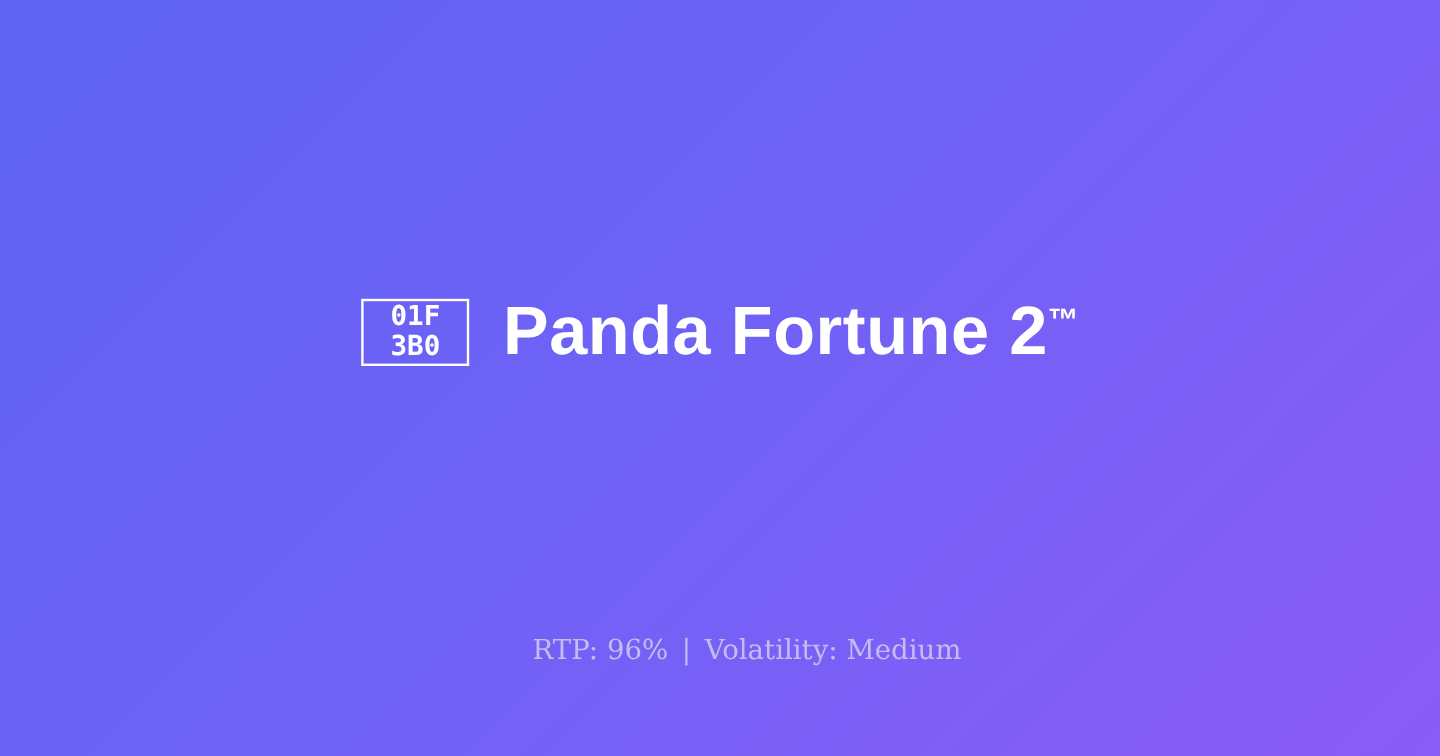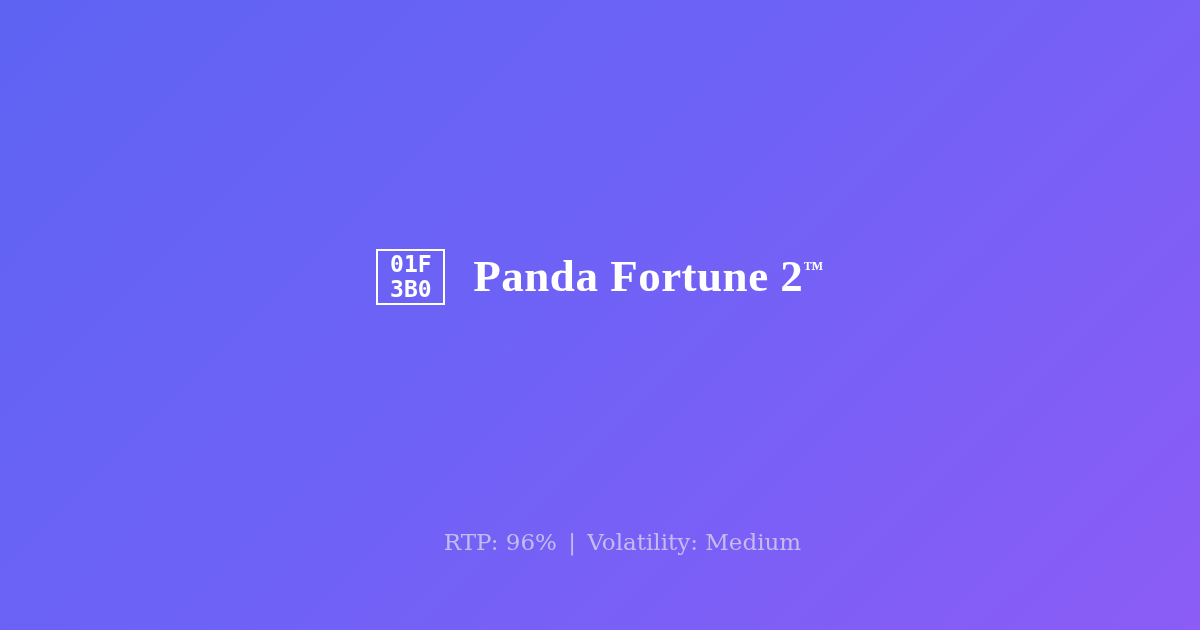--- a/index.html
+++ b/index.html
@@ -41,39 +41,39 @@
     gap: 28px;
     white-space: nowrap;
   }
 
   
   .tofu {
     display: inline-flex;
     flex-direction: column;
     align-items: center;
     justify-content: center;
-    width: 69px;
+    width: 90px;
     height: 56px;
     border: 2px solid #ffffff;
     font-family: "DejaVu Sans Mono", "Liberation Mono", monospace;
     font-weight: 700;
     font-size: 23px;
     line-height: 25px;
     letter-spacing: 0px;
     color: #ffffff;
     flex: 0 0 auto;
     position: relative;
     top: 1px;
   }
   .tofu-row { display: block; }
 
   .game-title {
-    font-family: Liberation Serif, serif;
+    font-family: Liberation Sans, sans-serif;
     font-weight: 700;
-    font-size: 45px;
+    font-size: 57px;
     line-height: 1;
     letter-spacing: 0.5px;
     color: #ffffff;
   }
   .game-title .tm {
     font-size: 0.45em;
     vertical-align: super;
     letter-spacing: 0;
   }
 

